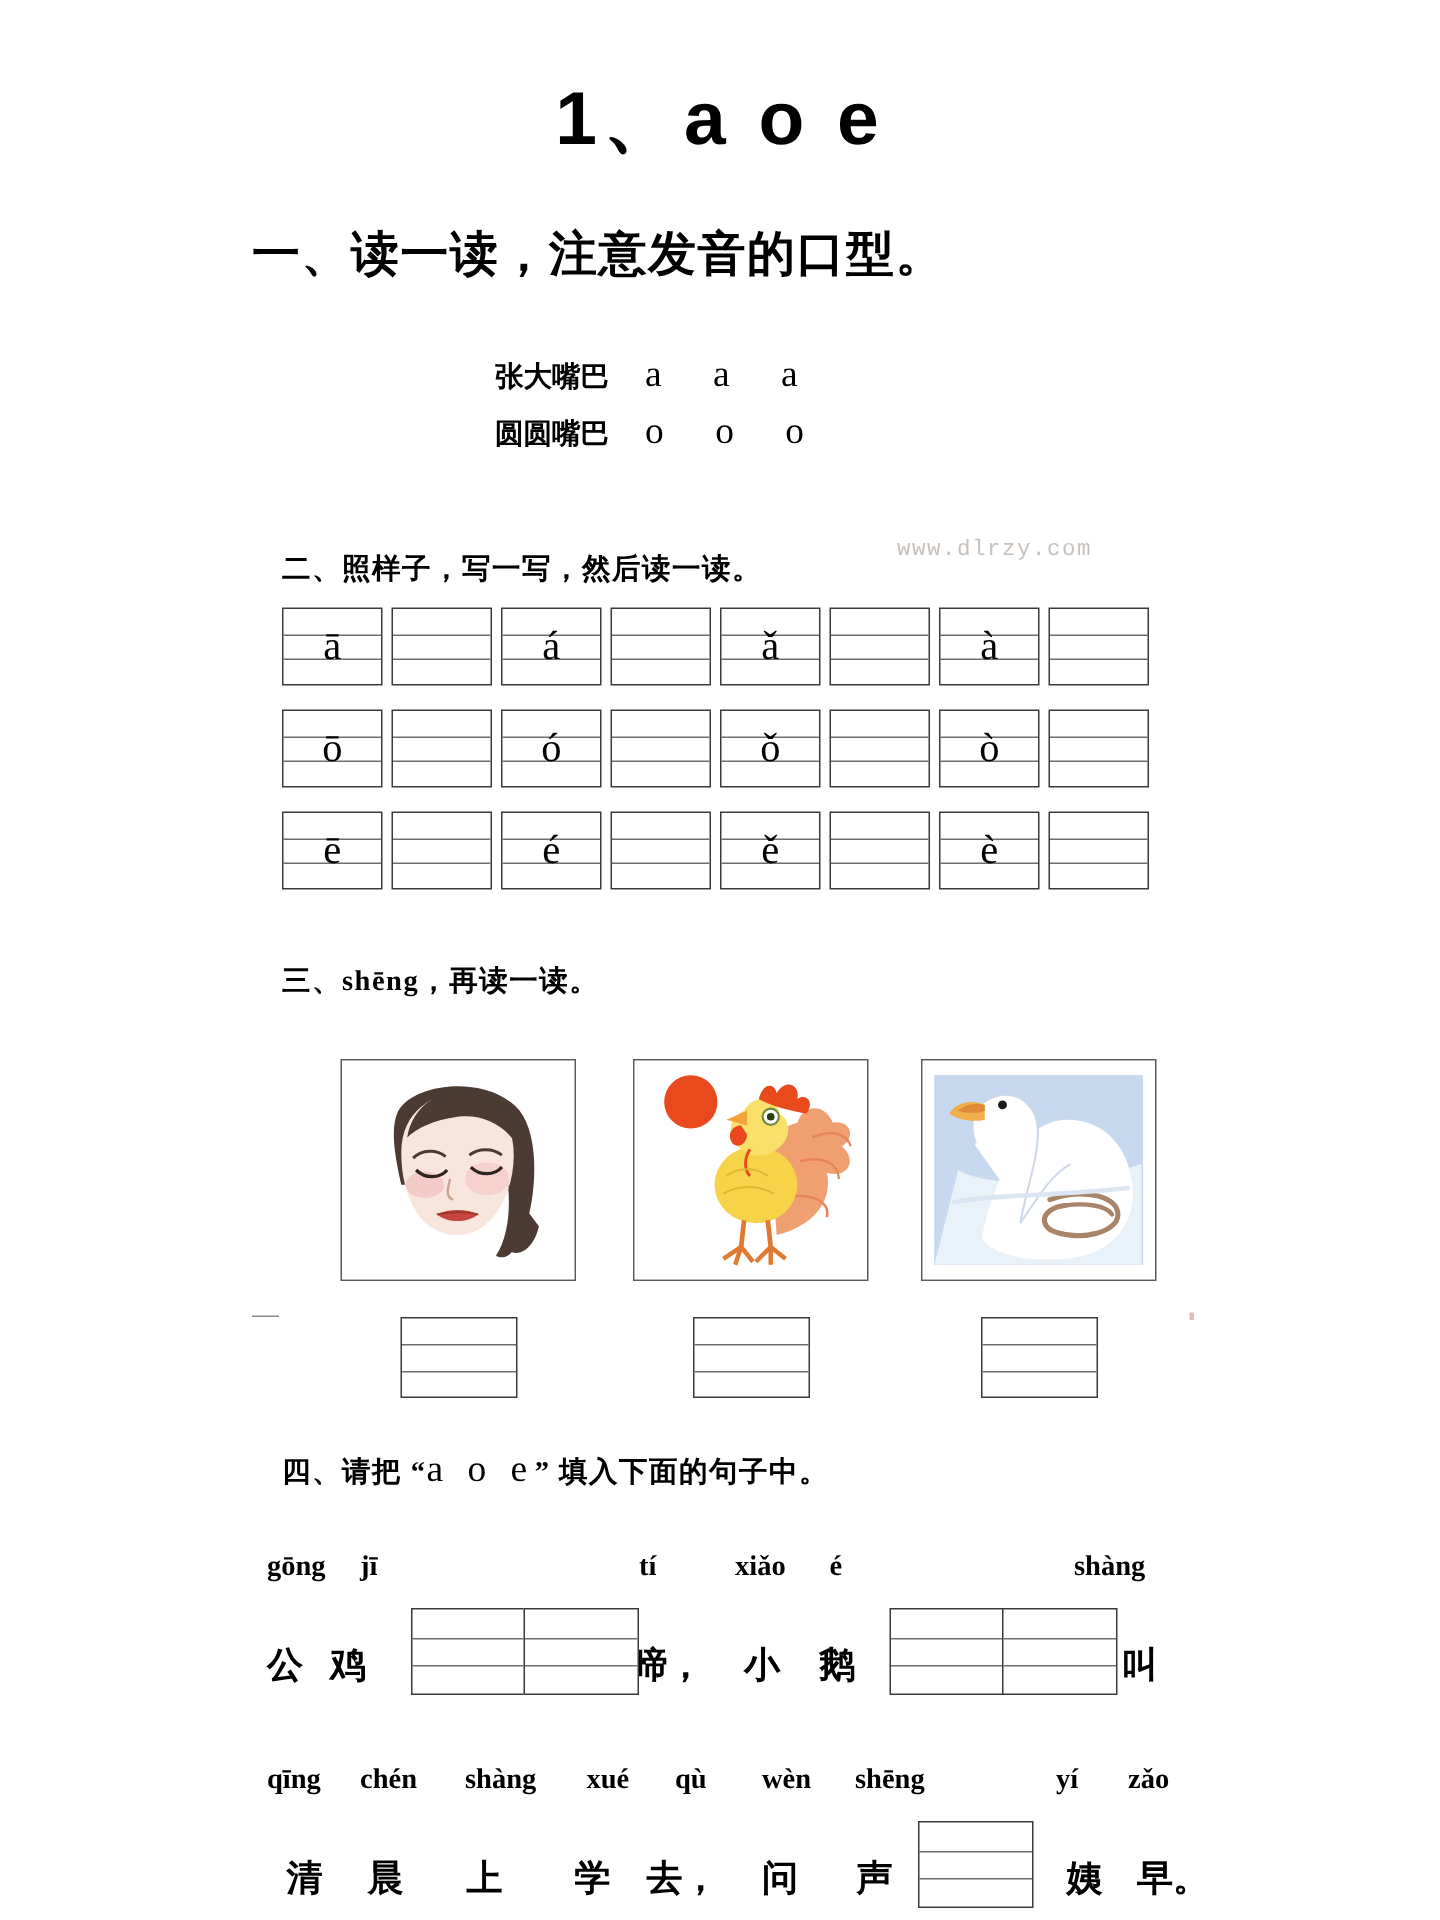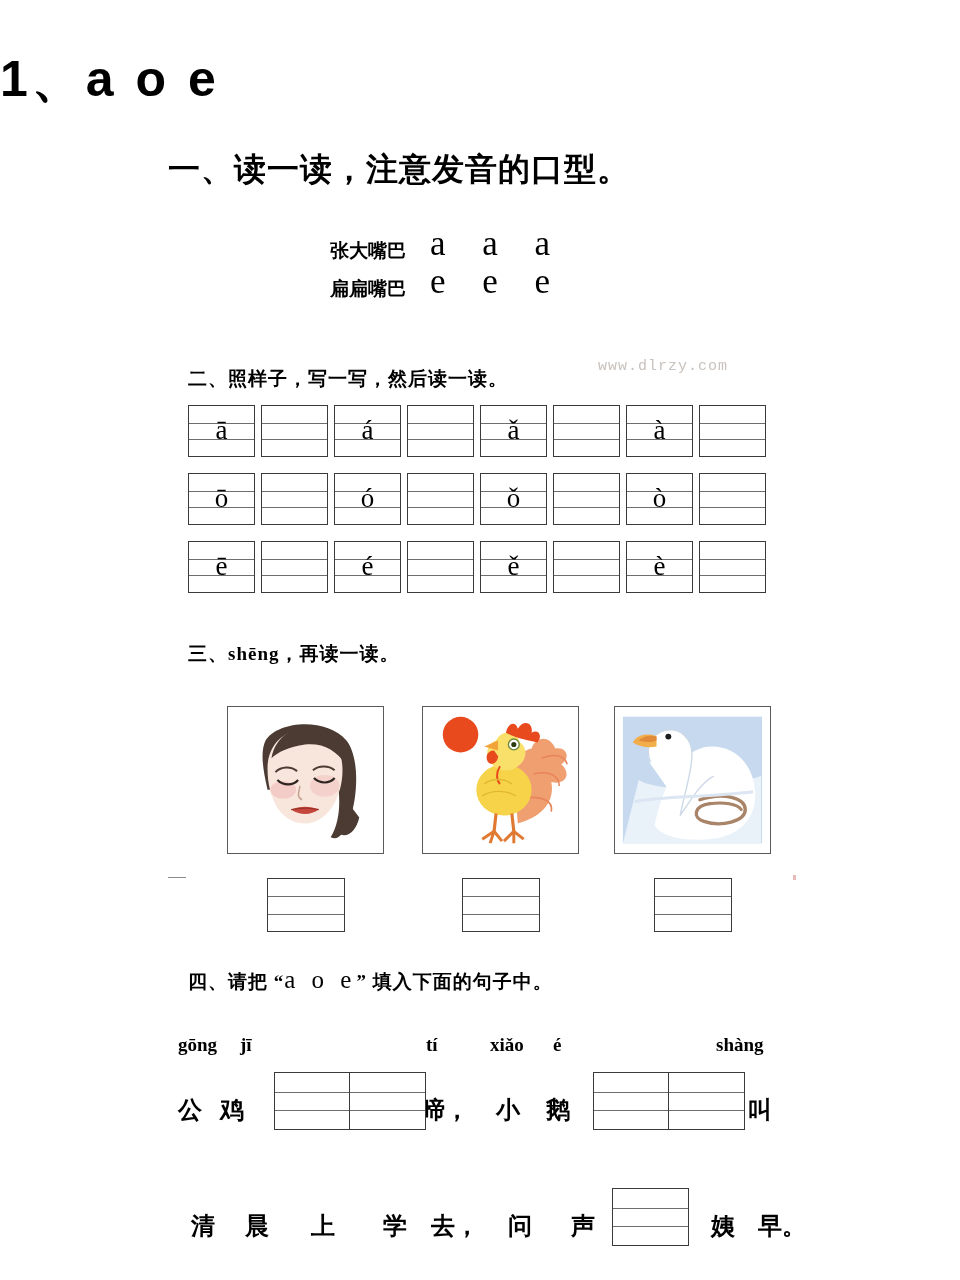--- a/index.html
+++ b/index.html
@@ -15,20 +15,21 @@
     color: #000000;
     overflow: hidden;
   }
 
   
   .page-title {
     position: absolute;
     top: 46px;
     left: 0;
     width: 960px;
+    text-align: center;
     font-family: "Liberation Sans", "DejaVu Sans", sans-serif;
     font-weight: bold;
     font-size: 50px;
     letter-spacing: 4px;
   }
 
   
   .sec1-heading {
     position: absolute;
     top: 148px;
@@ -52,21 +53,21 @@
   }
   .mouth-label {
     font-family: "Liberation Sans", "DejaVu Sans", sans-serif;
     font-weight: bold;
     font-size: 19px;
     width: 96px;
     letter-spacing: 0px;
   }
   .mouth-letters {
     font-family: "Liberation Serif", "DejaVu Serif", serif;
-    font-size: 35px;
+    font-size: 25px;
     letter-spacing: 14px;
     padding-left: 4px;
   }
 
   
   .sec-heading {
     position: absolute;
     font-family: "Liberation Serif", "DejaVu Serif", serif;
     font-weight: bold;
     font-size: 19px;
@@ -247,22 +248,22 @@
 <div class="page-title">1、a o e</div>
 
 <div class="sec1-heading">一、读一读，注意发音的口型。</div>
 
 <div class="mouth-block">
   <div class="mouth-row">
     <div class="mouth-label">张大嘴巴</div>
     <div class="mouth-letters">a a a</div>
   </div>
   <div class="mouth-row">
-    <div class="mouth-label">扁扁嘴巴</div>
-    <div class="mouth-letters">e e e</div>
+    <div class="mouth-label">圆圆嘴巴</div>
+    <div class="mouth-letters">o o o</div>
   </div>
 </div>
 
 <div class="sec-heading" id="sec2-heading">二、照样子，写一写，然后读一读。</div>
 <div class="watermark">www.dlrzy.com</div>
 
 <div class="write-rows">
 
   <div class="write-row">
     <div class="pair">
@@ -554,20 +555,31 @@
         </div>
       <div class="pycell">
           <div class="ln ln1"></div>
           <div class="ln ln2"></div>
         </div>
     </div>
   </div>
 </div>
 
 <div class="sentence" id="sentence-2">
+  <div class="py-line">
+    <span style="left:0px">qīng</span>
+    <span style="left:62px">chén</span>
+    <span style="left:132px">shàng</span>
+    <span style="left:213px">xué</span>
+    <span style="left:272px">qù</span>
+    <span style="left:330px">wèn</span>
+    <span style="left:392px">shēng</span>
+    <span style="left:526px">yí</span>
+    <span style="left:574px">zǎo</span>
+  </div>
   <div class="hz-line">
     <span class="hz" style="left:13px">清</span>
     <span class="hz" style="left:67px">晨</span>
     <span class="hz" style="left:133px">上</span>
     <span class="hz" style="left:205px">学</span>
     <span class="hz" style="left:253px">去，</span>
     <span class="hz" style="left:330px">问</span>
     <span class="hz" style="left:393px">声</span>
     <span class="hz" style="left:533px">姨</span>
     <span class="hz" style="left:580px">早。</span>

